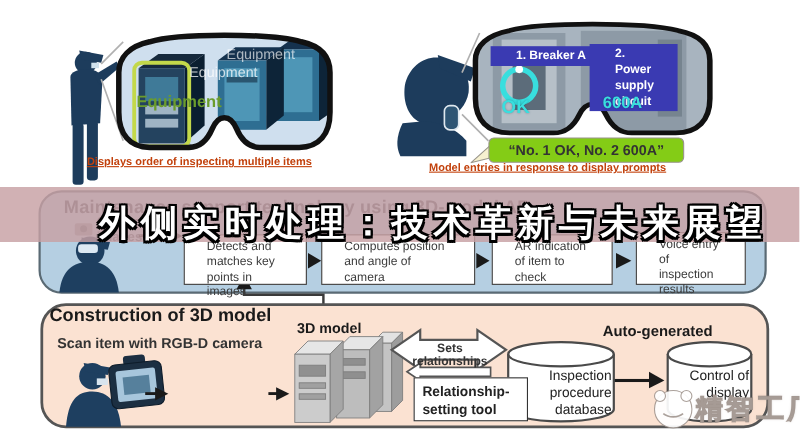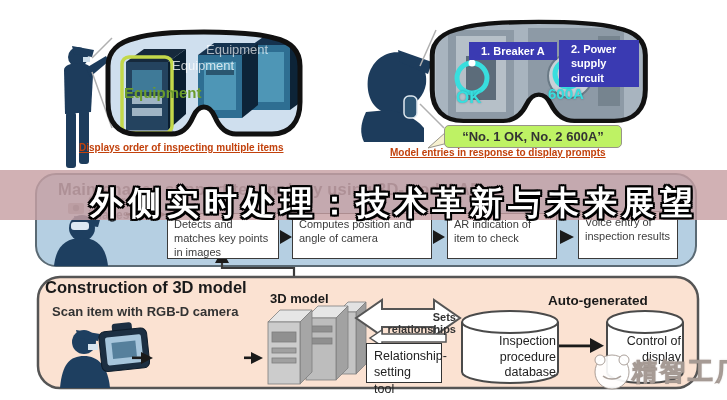--- a/index.html
+++ b/index.html
@@ -2,27 +2,27 @@
 <html><head>
 <meta charset="utf-8">
 <style>
   html,body{margin:0;padding:0;background:#fff;}
   #stage{position:relative;width:727px;height:400px;background:#ffffff;overflow:hidden;
          font-family:"Liberation Sans",sans-serif;color:#222;}
   .abs{position:absolute;}
   svg{display:block;}
   .caption{font-size:10px;font-weight:700;color:#c2410c;text-decoration:underline;white-space:nowrap;}
   .flowbox{background:#ffffff;border:1.5px solid #3a3a3a;font-size:11px;line-height:1.25;
-           color:#3c3c3c;padding:4px 6px;box-sizing:border-box;}
+           color:#3c3c3c;padding:4px 20px;box-sizing:border-box;}
   .bbox{background:#ffffff;border:1.7px solid #333;font-size:12.5px;line-height:1.3;
         color:#222;padding:4px 7px;box-sizing:border-box;}
   .tag{background:#3a3ab2;color:#fff;font-size:11px;font-weight:700;line-height:1.3;
-       padding:2px 12px;box-sizing:border-box;margin-left:23px;}
+       padding:2px 23px;box-sizing:border-box;}
   .cyan{color:#38dede;font-weight:700;text-shadow:0 0 2px rgba(20,60,80,.45);}
-  .quotebox{background:#bef264;border:1px solid #98948a;border-radius:5px;text-align:center;
+  .quotebox{background:#84cc16;border:1px solid #98948a;border-radius:5px;text-align:center;
             font-size:13px;font-weight:700;color:#333;line-height:21px;}
   .bandtitle{font-size:16.5px;font-weight:700;color:#3d4c58;letter-spacing:.2px;white-space:nowrap;}
   .seclabel{font-weight:700;color:#1a1a1a;}
   .cyltext{font-size:12.5px;line-height:1.25;color:#222;text-align:right;}
   #overlay-band{left:0;top:170px;width:727px;height:50px;background:rgba(199,160,163,.82);z-index:5;}
   #overlay-title{left:90px;top:181px;width:637px;z-index:6;font-size:33px;font-weight:700;
       letter-spacing:5px;color:#ffffff;white-space:nowrap;
       text-shadow:-2px -2px 0 #000,2px -2px 0 #000,-2px 2px 0 #000,2px 2px 0 #000,
                   0 -2px 0 #000,0 2px 0 #000,-2px 0 0 #000,2px 0 0 #000;}
   #watermark{left:632px;top:355px;z-index:7;font-size:25px;font-weight:700;letter-spacing:3px;
@@ -208,22 +208,22 @@
   <div class="abs bandtitle" style="left:58px;top:180px;z-index:2;text-align:right;">Maintenance support technology using 3D-model AR</div>
   <div class="abs" style="left:88px;top:195px;width:62px;z-index:2;font-size:12px;font-weight:700;color:#52616e;line-height:1.15;">Camera images</div>
   <div class="abs flowbox" style="left:167px;top:213px;width:112px;height:46px;z-index:2;">Detects and matches key points in images</div>
   <div class="abs flowbox" style="left:292px;top:213px;width:140px;height:46px;z-index:2;">Computes position and angle of camera</div>
   <div class="abs flowbox" style="left:447px;top:213px;width:110px;height:46px;z-index:2;">AR indication of item to check</div>
   <div class="abs flowbox" style="left:578px;top:211px;width:100px;height:48px;z-index:2;">Voice entry of inspection results</div>
 
   <div class="abs seclabel" style="left:45px;top:278px;z-index:2;font-size:16.5px;">Construction of 3D model</div>
   <div class="abs seclabel" style="left:52px;top:304px;z-index:2;font-size:13px;color:#333;">Scan item with RGB-D camera</div>
   <div class="abs seclabel" style="left:270px;top:291px;z-index:2;font-size:13px;">3D model</div>
-  <div class="abs" style="left:362px;top:311px;width:94px;z-index:2;font-size:11px;font-weight:700;color:#333;text-align:right;">Sets relationships</div>
-  <div class="abs bbox" style="left:366px;top:343px;width:76px;height:40px;z-index:2;">Relationship-setting tool</div>
+  <div class="abs" style="left:362px;top:311px;width:94px;z-index:2;font-size:11px;font-weight:700;color:#333;text-align:center;">Sets relationships</div>
+  <div class="abs bbox" style="left:376px;top:343px;width:104px;height:40px;z-index:2;font-weight:bold;">Relationship-setting tool</div>
   <div class="abs cyltext" style="left:464px;top:334px;width:92px;z-index:2;">Inspection procedure database</div>
   <div class="abs seclabel" style="left:548px;top:293px;z-index:2;font-size:13.5px;">Auto-generated</div>
   <div class="abs cyltext" style="left:609px;top:334px;width:72px;z-index:2;">Control of display</div>
 
   <div id="overlay-band" class="abs"></div>
   <div id="overlay-title" class="abs">外侧实时处理：技术革新与未来展望</div>
   <div id="watermark" class="abs">精智工厂</div>
 
 </div>
 

